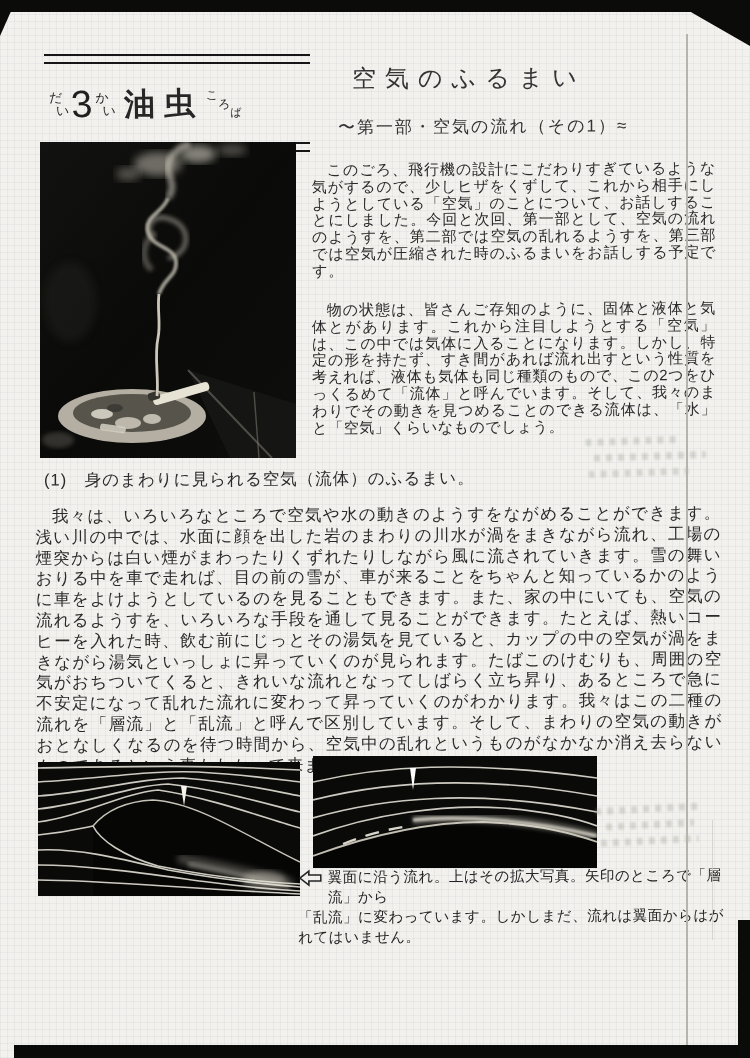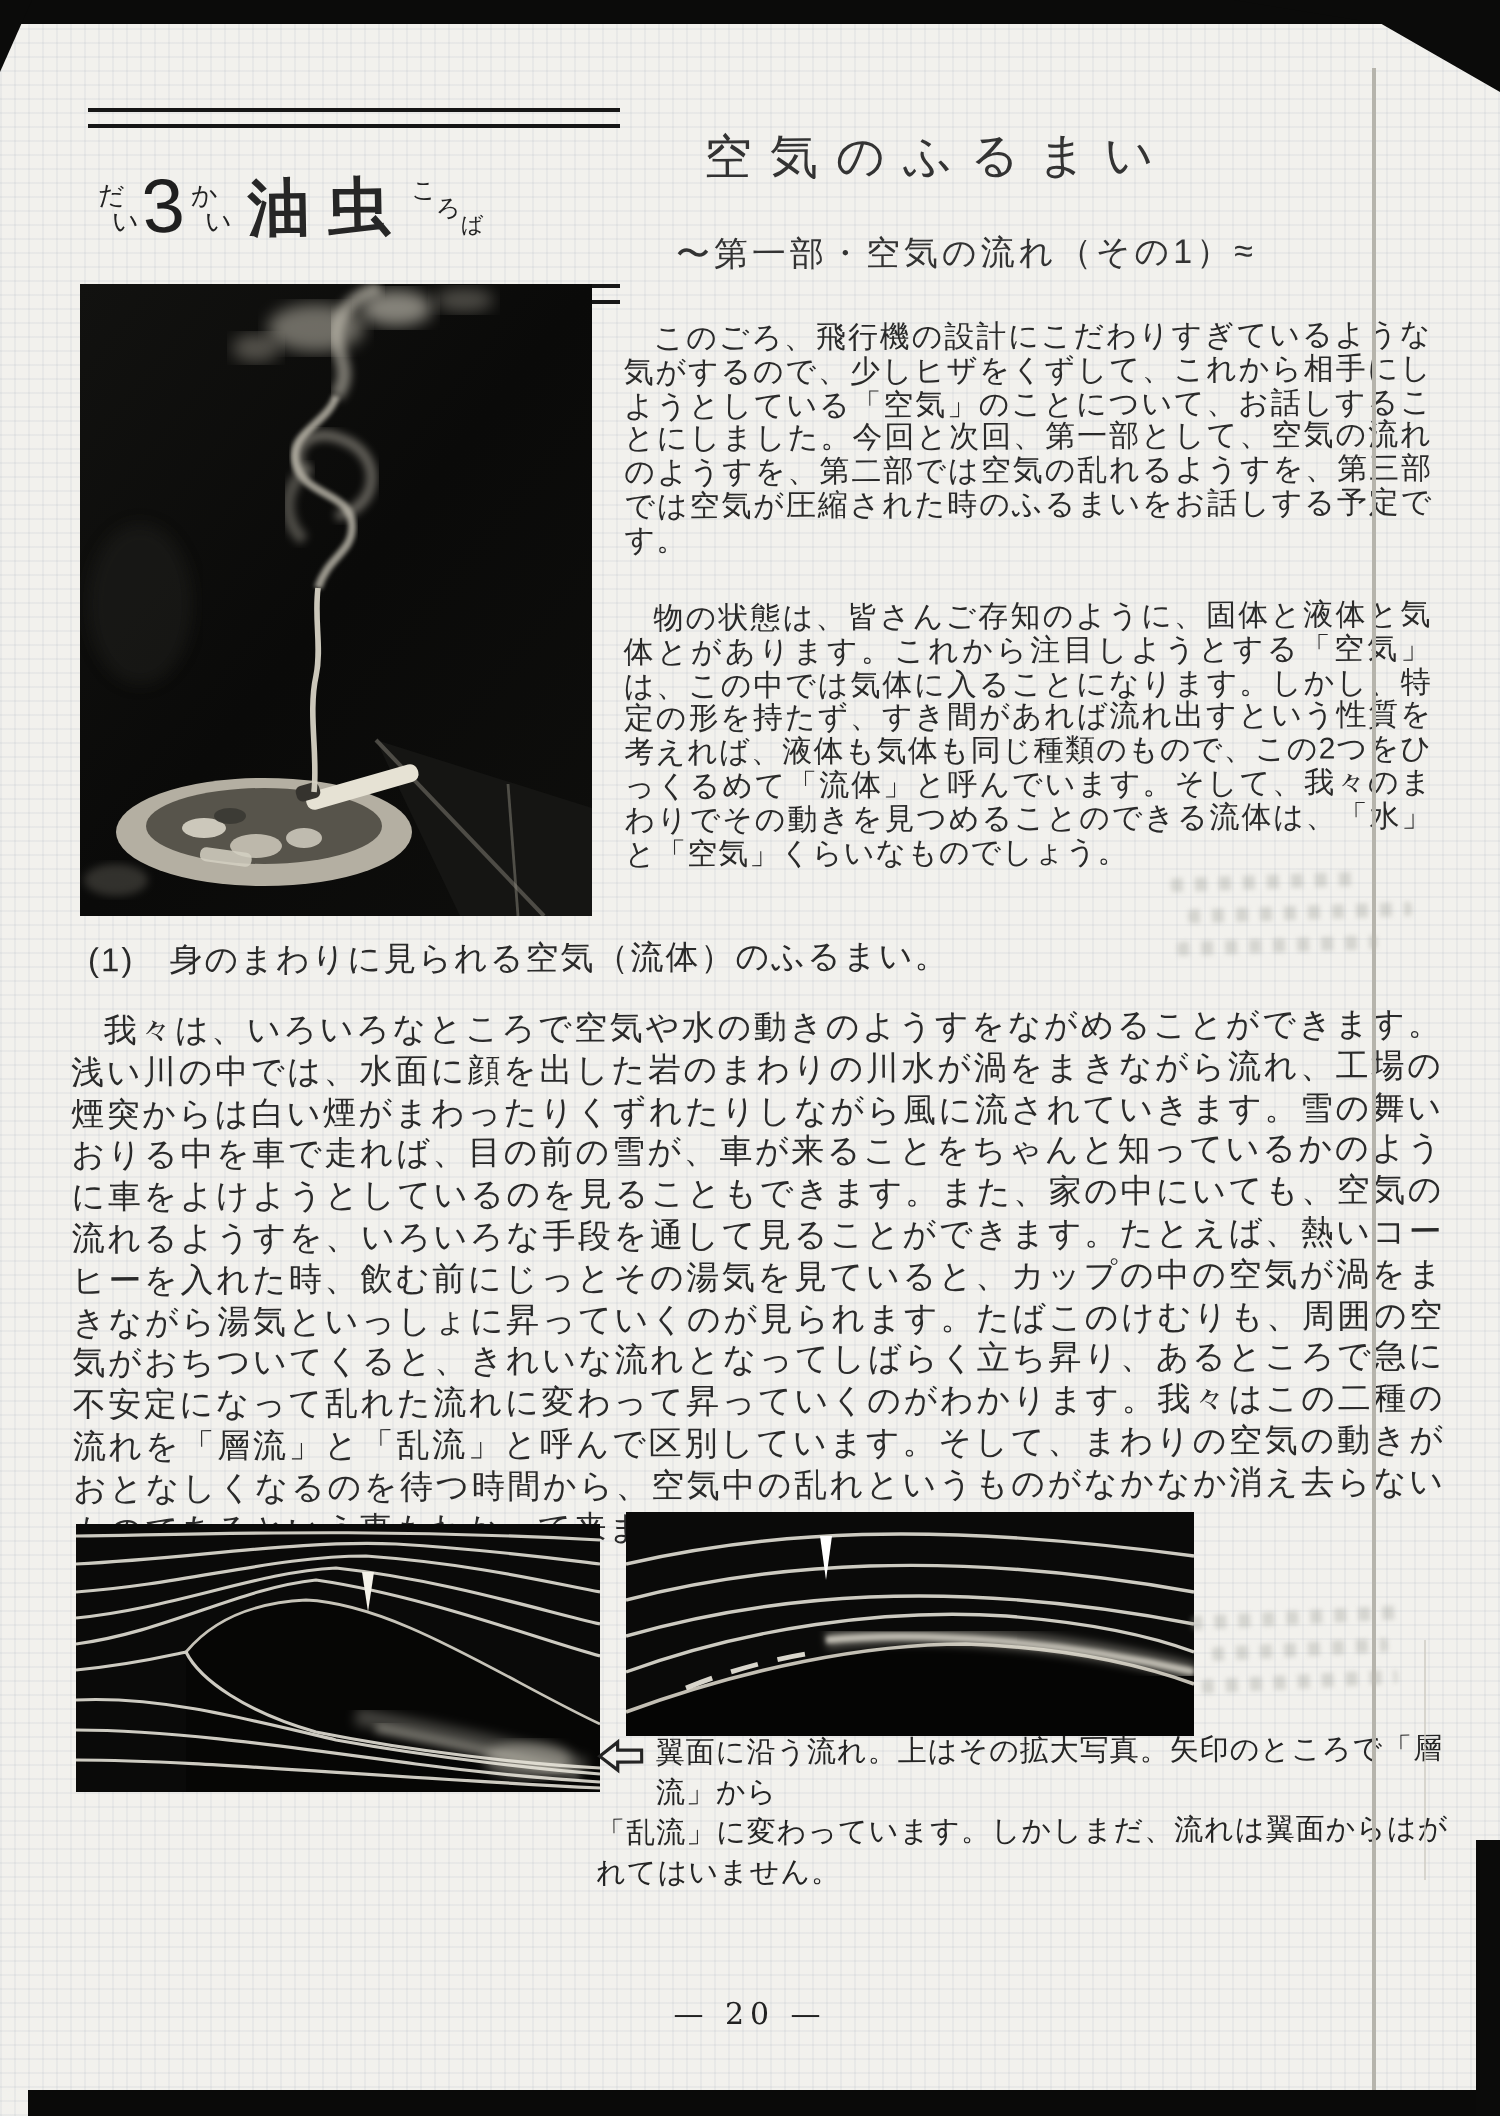--- a/index.html
+++ b/index.html
@@ -240,21 +240,20 @@
     <div class="streak" style="width:95px;"></div>
     <div class="streak" style="width:112px;margin-left:8px;"></div>
     <div class="streak" style="width:100px;margin-left:2px;"></div>
   </div>
   <div class="bleed bleed-2">
     <div class="streak" style="width:105px;"></div>
     <div class="streak" style="width:88px;margin-left:10px;"></div>
     <div class="streak" style="width:98px;margin-left:4px;"></div>
   </div>
 
-  <div class="page-number">— 20 —</div>
 
   <div class="page-edge-line"></div>
   <div class="page-edge-line2"></div>
   <div class="scan-top-band"></div>
   <div class="scan-corner-wedge"></div>
   <div class="scan-left-wedge"></div>
   <div class="scan-bottom-band"></div>
   <div class="scan-right-strip"></div>
 
 </div>

